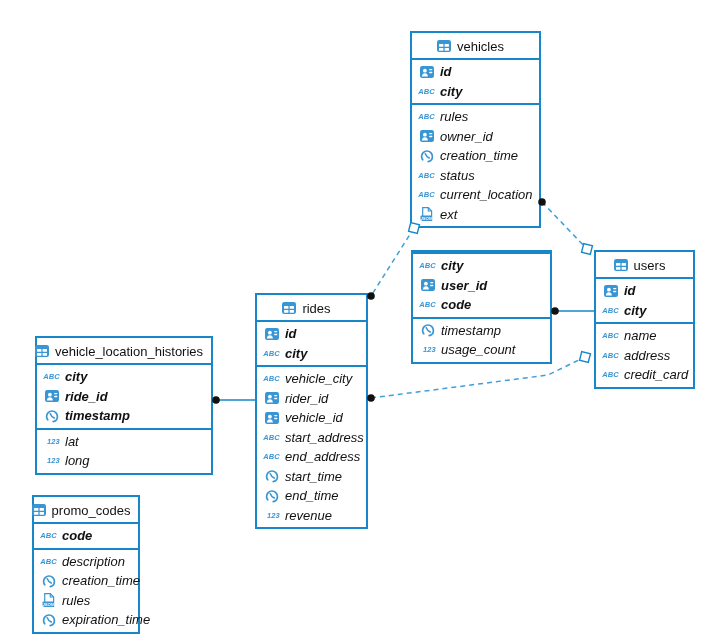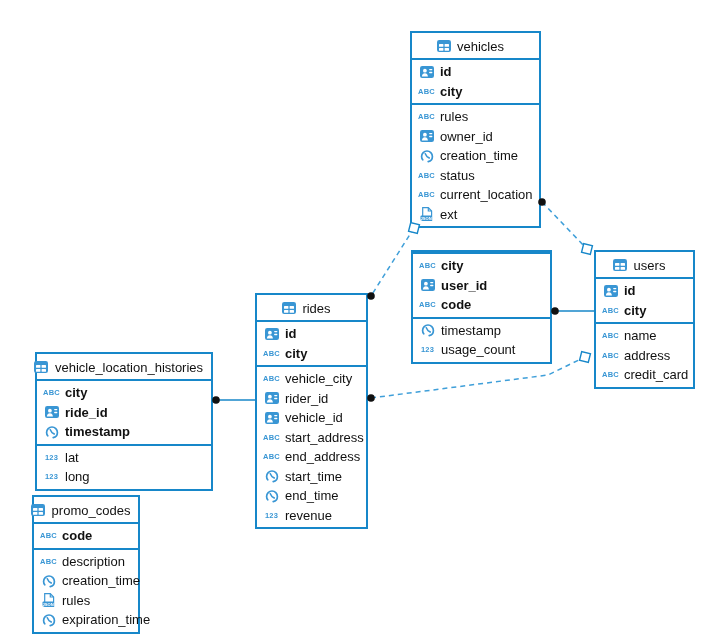--- a/index.html
+++ b/index.html
@@ -17,24 +17,25 @@
   .thead{
     display:flex;align-items:center;justify-content:center;gap:5px;
     height:24px;padding:1px 16px 0 4px;
   }
   .tname{font-size:13px;color:#111;white-space:nowrap;}
   .section{padding:2px 0;}
   .section.pk{border-top:2px solid var(--bd);border-bottom:2px solid var(--bd);}
   .crow{
     display:flex;align-items:center;gap:5px;height:19.5px;padding:0 6px;
     white-space:nowrap;
+    font-style:italic;
   }
   .crow .cname{font-size:13px;color:#111;}
   .crow.pk-row .cname{font-weight:700;}
-  .icon{width:17px;min-width:17px;display:inline-flex;align-items:center;justify-content:center;}
+  .icon{width:17px;min-width:17px;display:inline-flex;align-items:center;justify-content:flex-end;}
   .glyph-icon{
     font-size:7.5px;font-weight:700;letter-spacing:0.2px;line-height:1;
     font-family:"Liberation Sans",sans-serif;
   }
 </style>
 </head>
 <body>
 
 <div id="canvas" style="--bd: #1787c9;">
     <div class="db-table" style="left: 410px; top: 31px; width: 131px; --bd: #1787c9;">
@@ -317,21 +318,21 @@
           <span class="cname">end_time</span>
         </div>
         <div class="crow ">
           <span class="icon">
             <span class="glyph-icon" style="color:#3996d4">123</span>
           </span>
           <span class="cname">revenue</span>
         </div>
       </div>
     </div>
-    <div class="db-table" style="left: 35px; top: 336px; width: 178px; margin-top: 16px; --bd: #1787c9;">
+    <div class="db-table" style="left: 35px; top: 336px; width: 178px; --bd: #1787c9;">
       <div class="thead">
         <span class="icon">
           <svg width="16" height="16" viewBox="0 0 16 16">
             <rect x="1" y="2" width="14" height="12" rx="2.2" fill="#3996d4"></rect>
             <rect x="3" y="6.1" width="4.4" height="2.6" rx="0.5" fill="#fff"></rect>
             <rect x="8.6" y="6.1" width="4.4" height="2.6" rx="0.5" fill="#fff"></rect>
             <rect x="3" y="10.1" width="4.4" height="2.6" rx="0.5" fill="#fff"></rect>
             <rect x="8.6" y="10.1" width="4.4" height="2.6" rx="0.5" fill="#fff"></rect>
           </svg>
         </span>

